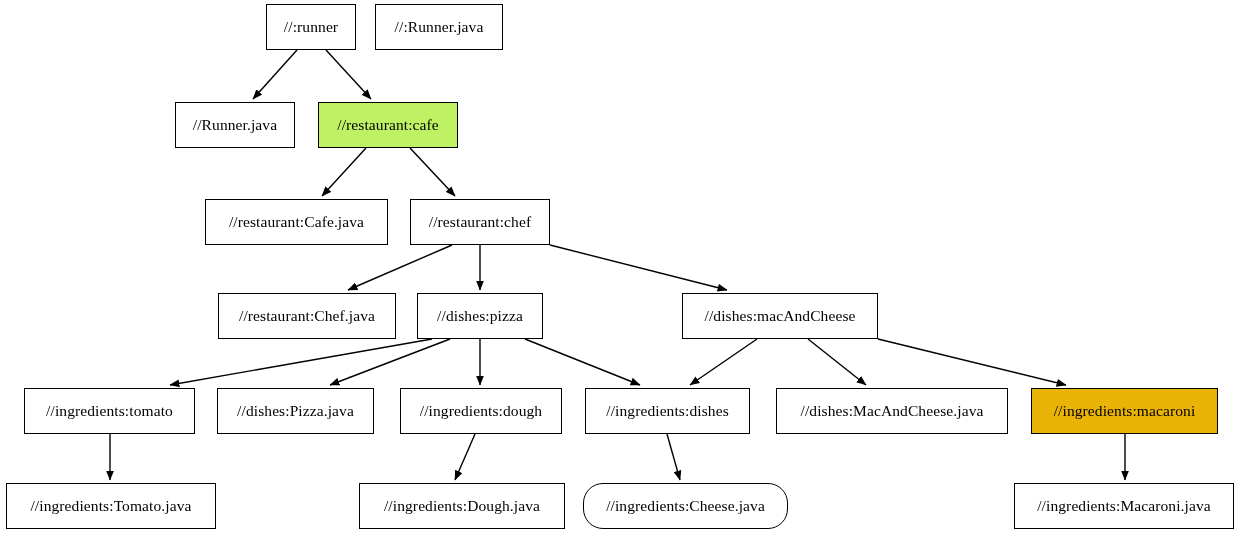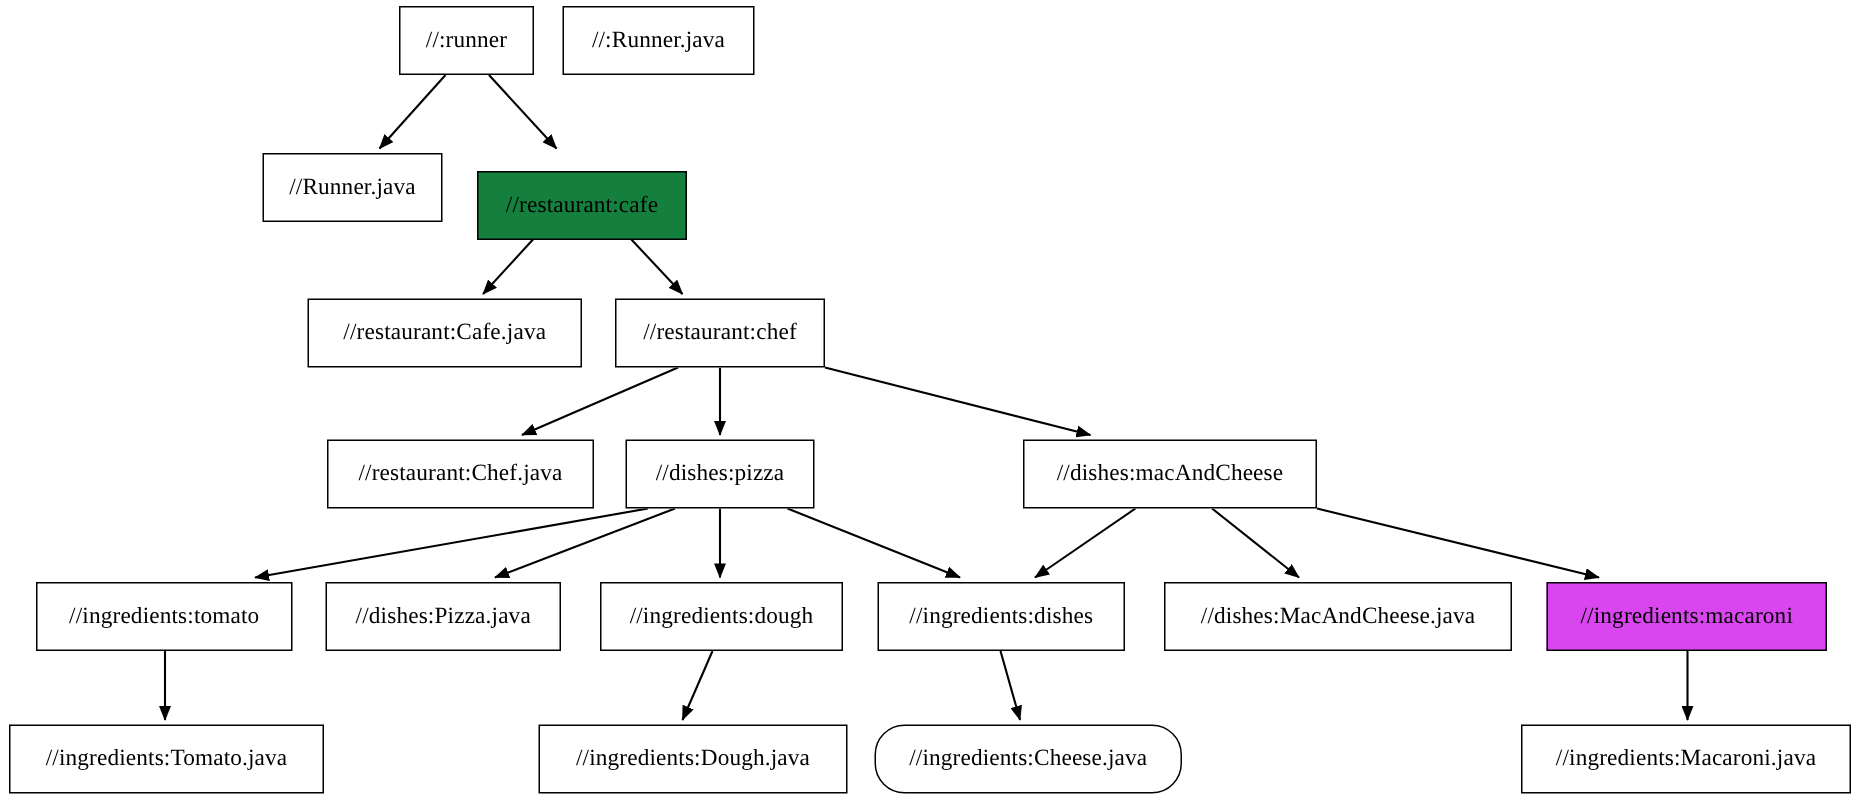--- a/index.html
+++ b/index.html
@@ -77,21 +77,21 @@
   <div id="nodes-group">
       <div class="graph-node" style="left: 266px; top: 4px; width: 90px; height: 46px; border-color: rgb(0, 0, 0); background: rgb(255, 255, 255);">
         <span class="node-label">//:runner</span>
       </div>
       <div class="graph-node" style="left: 375px; top: 4px; width: 128px; height: 46px; border-color: rgb(0, 0, 0); background: rgb(255, 255, 255);">
         <span class="node-label">//:Runner.java</span>
       </div>
       <div class="graph-node" style="left: 175px; top: 102px; width: 120px; height: 46px; border-color: rgb(0, 0, 0); background: rgb(255, 255, 255);">
         <span class="node-label">//Runner.java</span>
       </div>
-      <div class="graph-node" style="left: 318px; top: 102px; width: 140px; height: 46px; border-color: rgb(0, 0, 0); background: #15803d; margin-top: 12px;">
+      <div class="graph-node" style="left: 318px; top: 102px; width: 140px; height: 46px; border-color: rgb(0, 0, 0); background: #bef264;">
         <span class="node-label">//restaurant:cafe</span>
       </div>
       <div class="graph-node" style="left: 205px; top: 199px; width: 183px; height: 46px; border-color: rgb(0, 0, 0); background: rgb(255, 255, 255); justify-content: center;">
         <span class="node-label">//restaurant:Cafe.java</span>
       </div>
       <div class="graph-node" style="left: 410px; top: 199px; width: 140px; height: 46px; border-color: rgb(0, 0, 0); background: rgb(255, 255, 255);">
         <span class="node-label">//restaurant:chef</span>
       </div>
       <div class="graph-node" style="left: 218px; top: 293px; width: 178px; height: 46px; border-color: rgb(0, 0, 0); background: rgb(255, 255, 255);">
         <span class="node-label">//restaurant:Chef.java</span>
@@ -110,21 +110,21 @@
       </div>
       <div class="graph-node" style="left: 400px; top: 388px; width: 162px; height: 46px; border-color: rgb(0, 0, 0); background: rgb(255, 255, 255);">
         <span class="node-label">//ingredients:dough</span>
       </div>
       <div class="graph-node" style="left: 585px; top: 388px; width: 165px; height: 46px; border-color: rgb(0, 0, 0); background: rgb(255, 255, 255);">
         <span class="node-label">//ingredients:dishes</span>
       </div>
       <div class="graph-node" style="left: 776px; top: 388px; width: 232px; height: 46px; border-color: rgb(0, 0, 0); background: rgb(255, 255, 255);">
         <span class="node-label">//dishes:MacAndCheese.java</span>
       </div>
-      <div class="graph-node" style="left: 1031px; top: 388px; width: 187px; height: 46px; border-color: rgb(0, 0, 0); background: #d946ef;">
+      <div class="graph-node" style="left: 1031px; top: 388px; width: 187px; height: 46px; border-color: rgb(0, 0, 0); background: #eab308;">
         <span class="node-label">//ingredients:macaroni</span>
       </div>
       <div class="graph-node" style="left: 6px; top: 483px; width: 210px; height: 46px; border-color: rgb(0, 0, 0); background: rgb(255, 255, 255);">
         <span class="node-label">//ingredients:Tomato.java</span>
       </div>
       <div class="graph-node" style="left: 359px; top: 483px; width: 206px; height: 46px; border-color: rgb(0, 0, 0); background: rgb(255, 255, 255);">
         <span class="node-label">//ingredients:Dough.java</span>
       </div>
       <div class="graph-node" style="left: 583px; top: 483px; width: 205px; height: 46px; border-color: rgb(0, 0, 0); background: rgb(255, 255, 255); border-radius: 20px;">
         <span class="node-label">//ingredients:Cheese.java</span>

